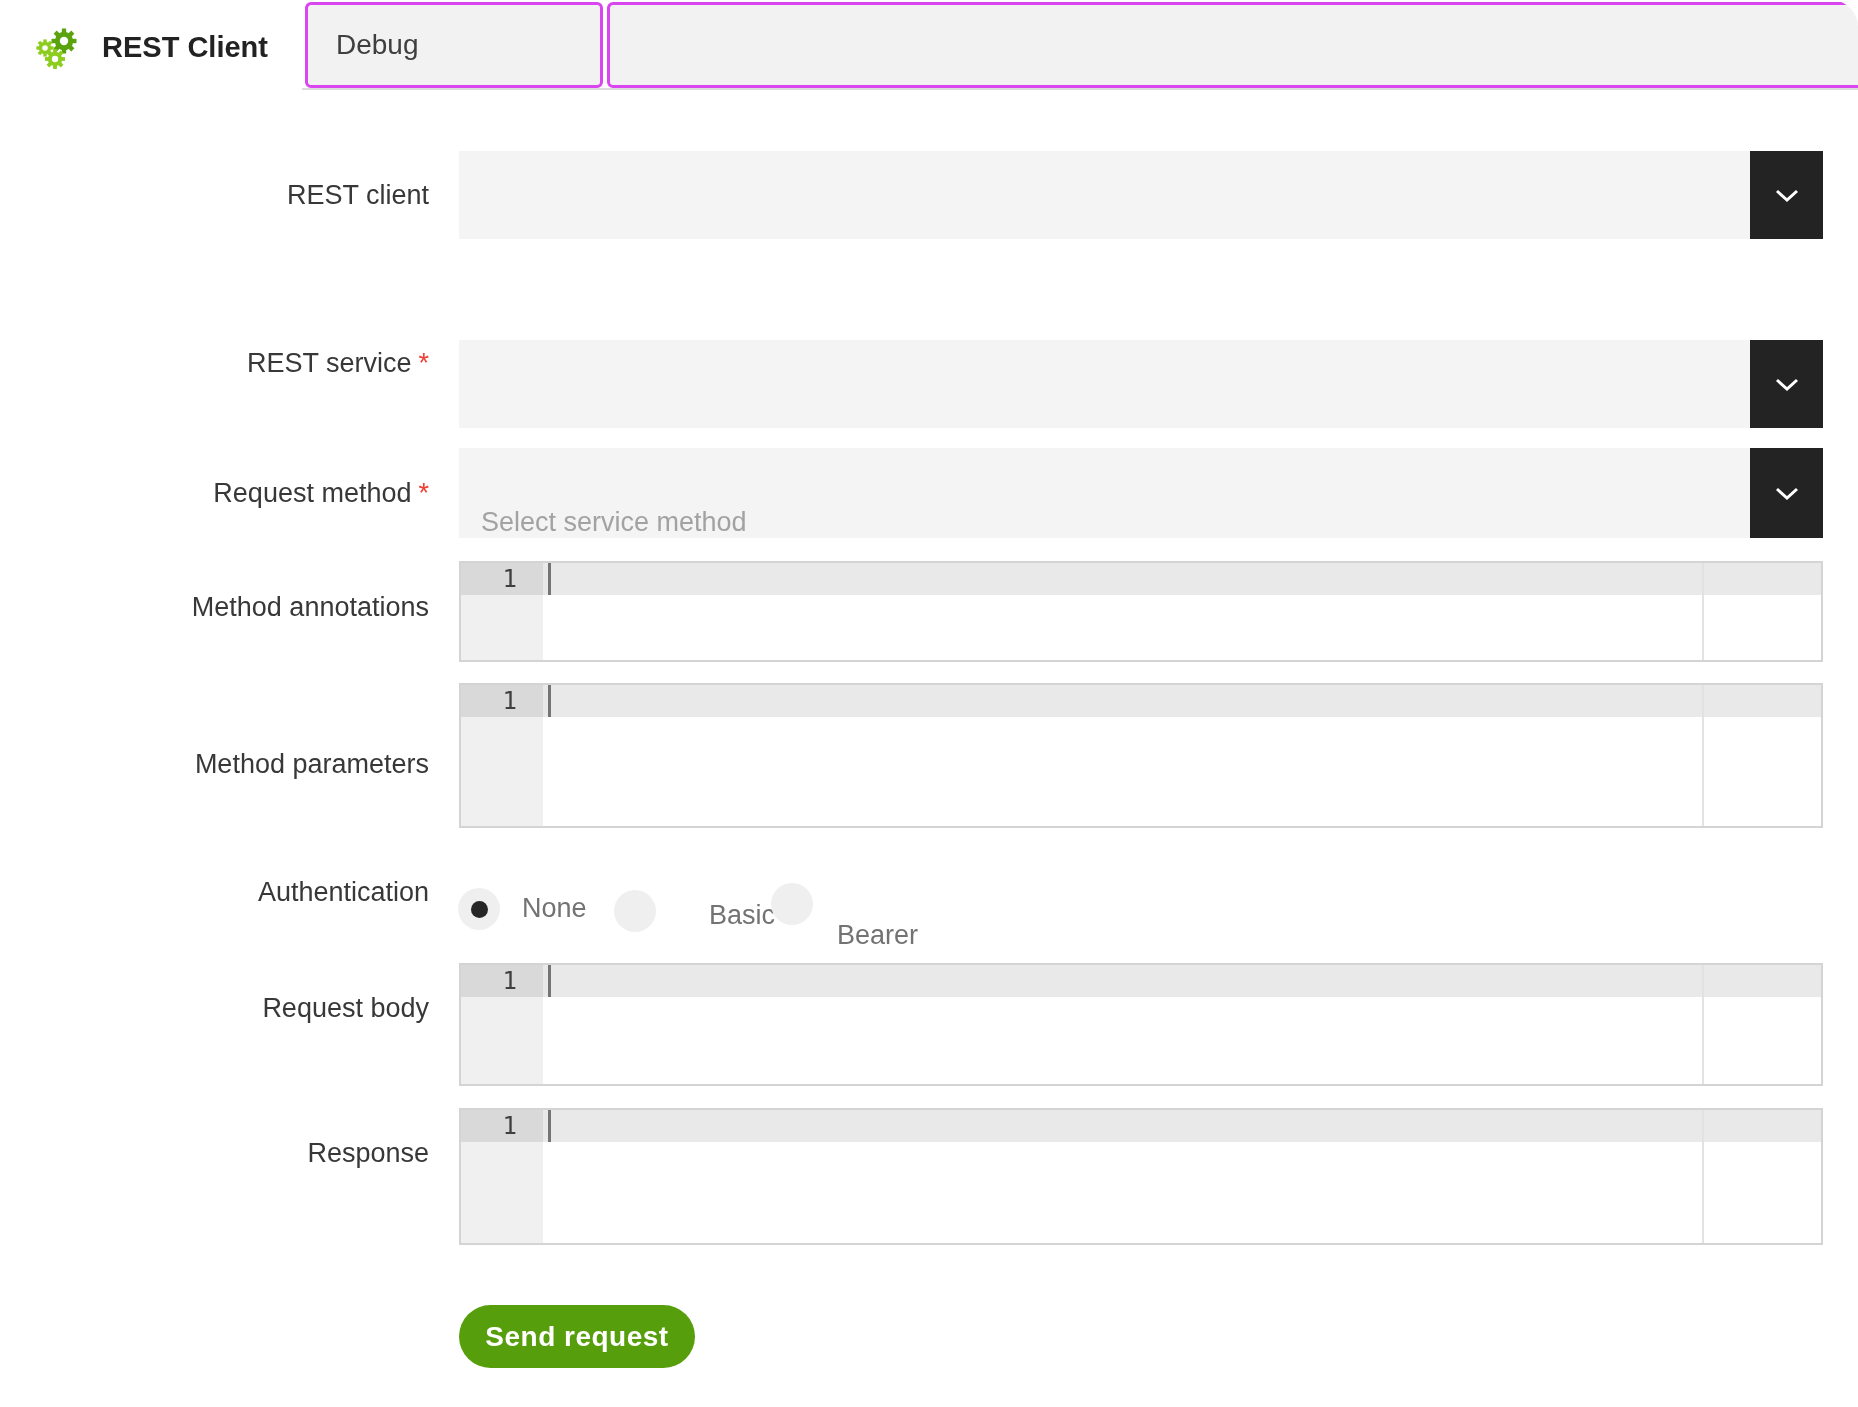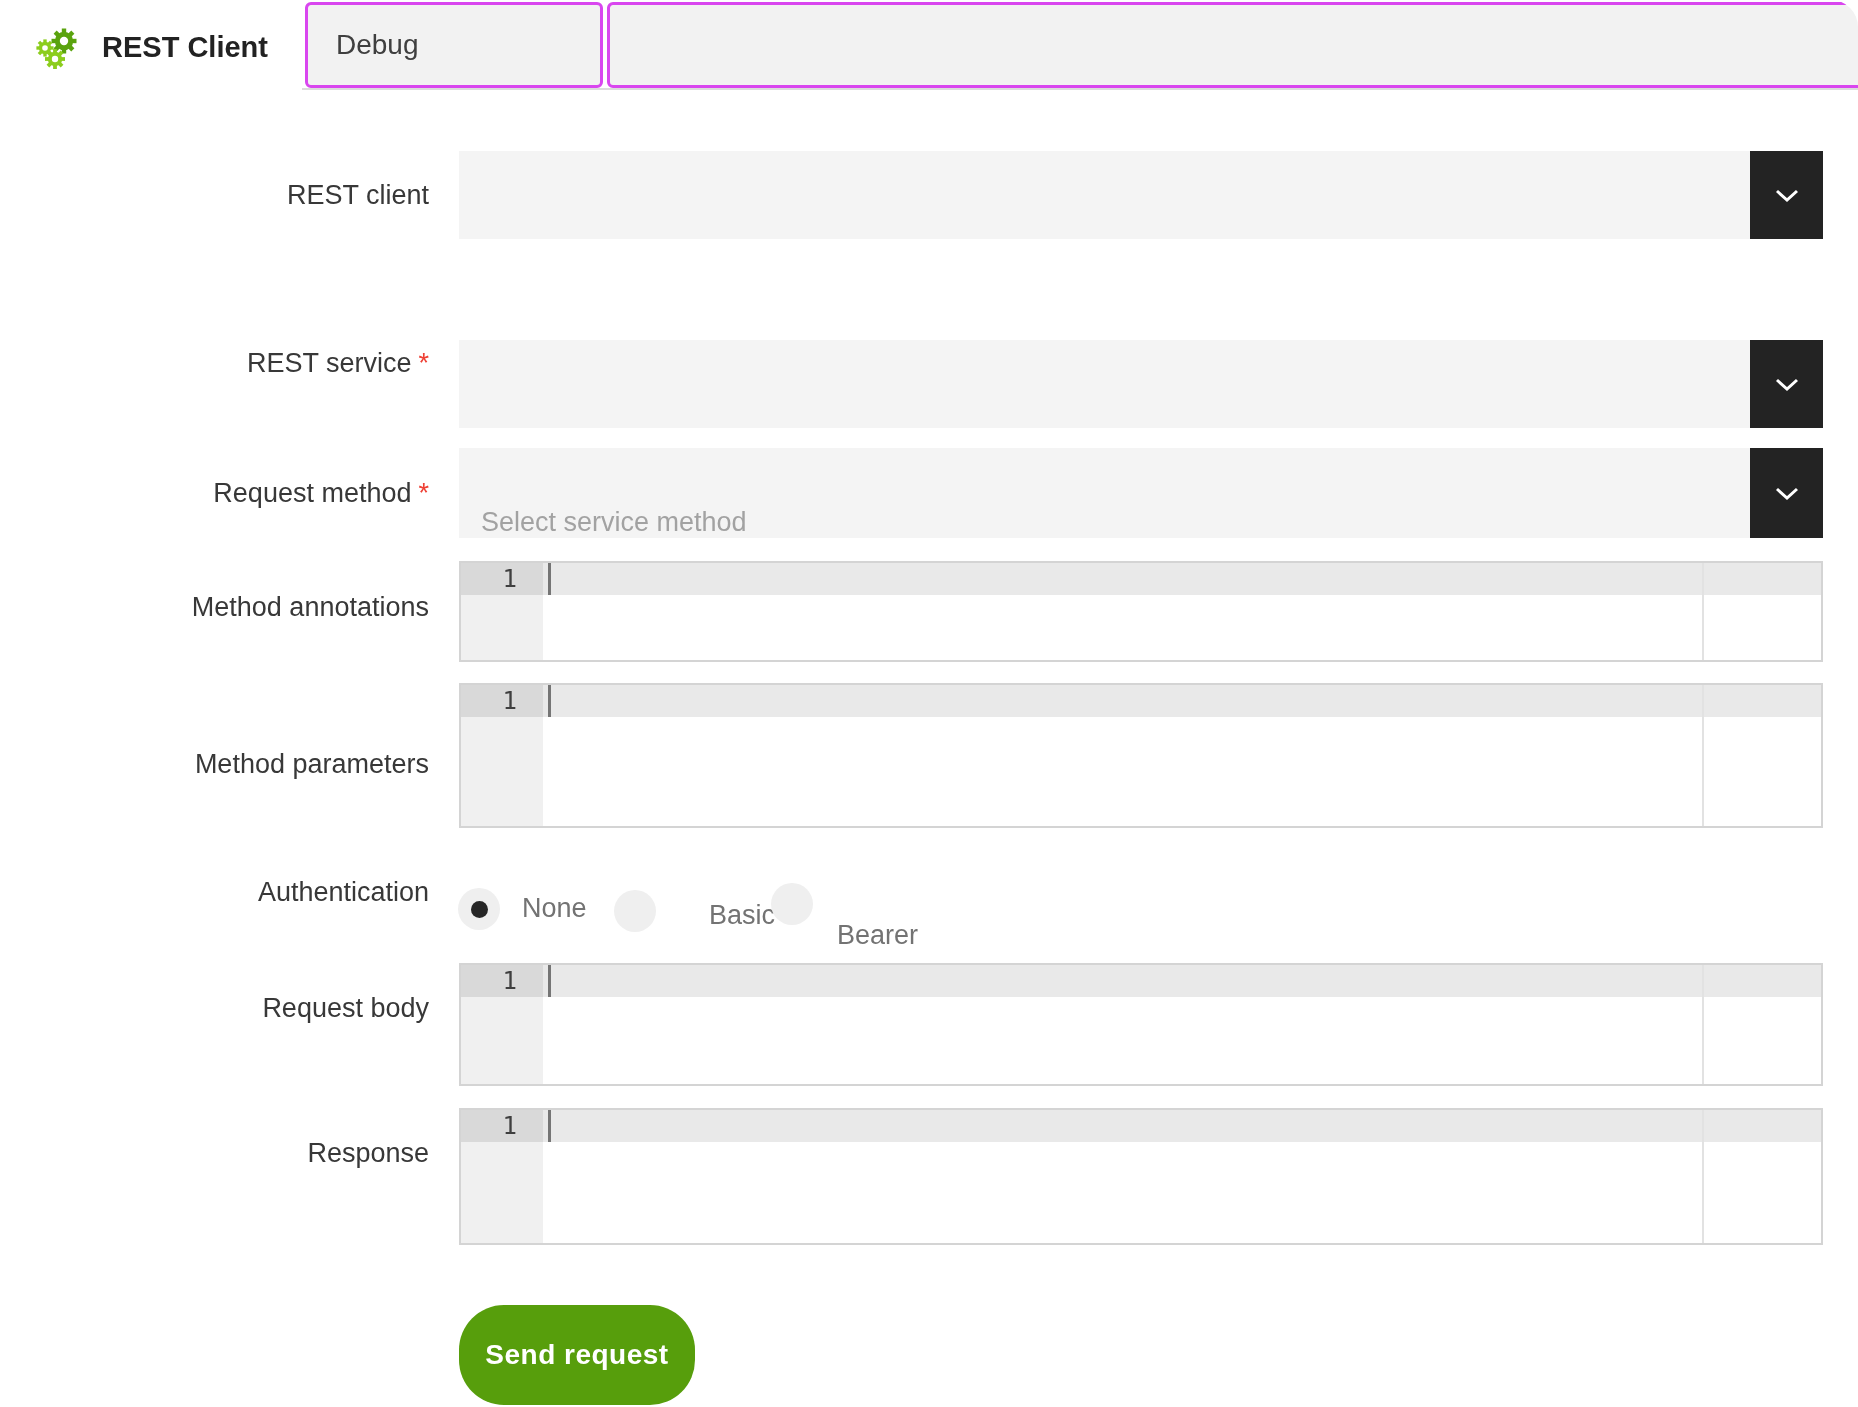--- a/index.html
+++ b/index.html
@@ -59,21 +59,21 @@
   .ed-cursor{position:absolute;left:87px;top:0;width:3px;height:32px;background:#757575;}
   
   .radio-circle{
     position:absolute;width:42px;height:42px;border-radius:50%;background:#efefef;
     display:flex;align-items:center;justify-content:center;cursor:pointer;
   }
   .radio-dot{width:17px;height:17px;border-radius:50%;background:#262626;}
   .radio-label{position:absolute;font-size:27px;color:#737373;line-height:32px;cursor:pointer;white-space:nowrap;}
   
   .send-btn{
-    position:absolute;left:459px;top:1305px;width:236px;height:100px;border-radius:45px;
+    position:absolute;left:459px;top:1305px;width:236px;height:63px;border-radius:45px;
     background:var(--accent_green,#579e0c);display:flex;align-items:center;justify-content:center;
     cursor:pointer;border:none;
   }
   .send-btn span{color:#fff;font-size:28px;font-weight:bold;letter-spacing:0.5px;}
 </style>
 </head>
 <body>
 
 <div id="app">
 

